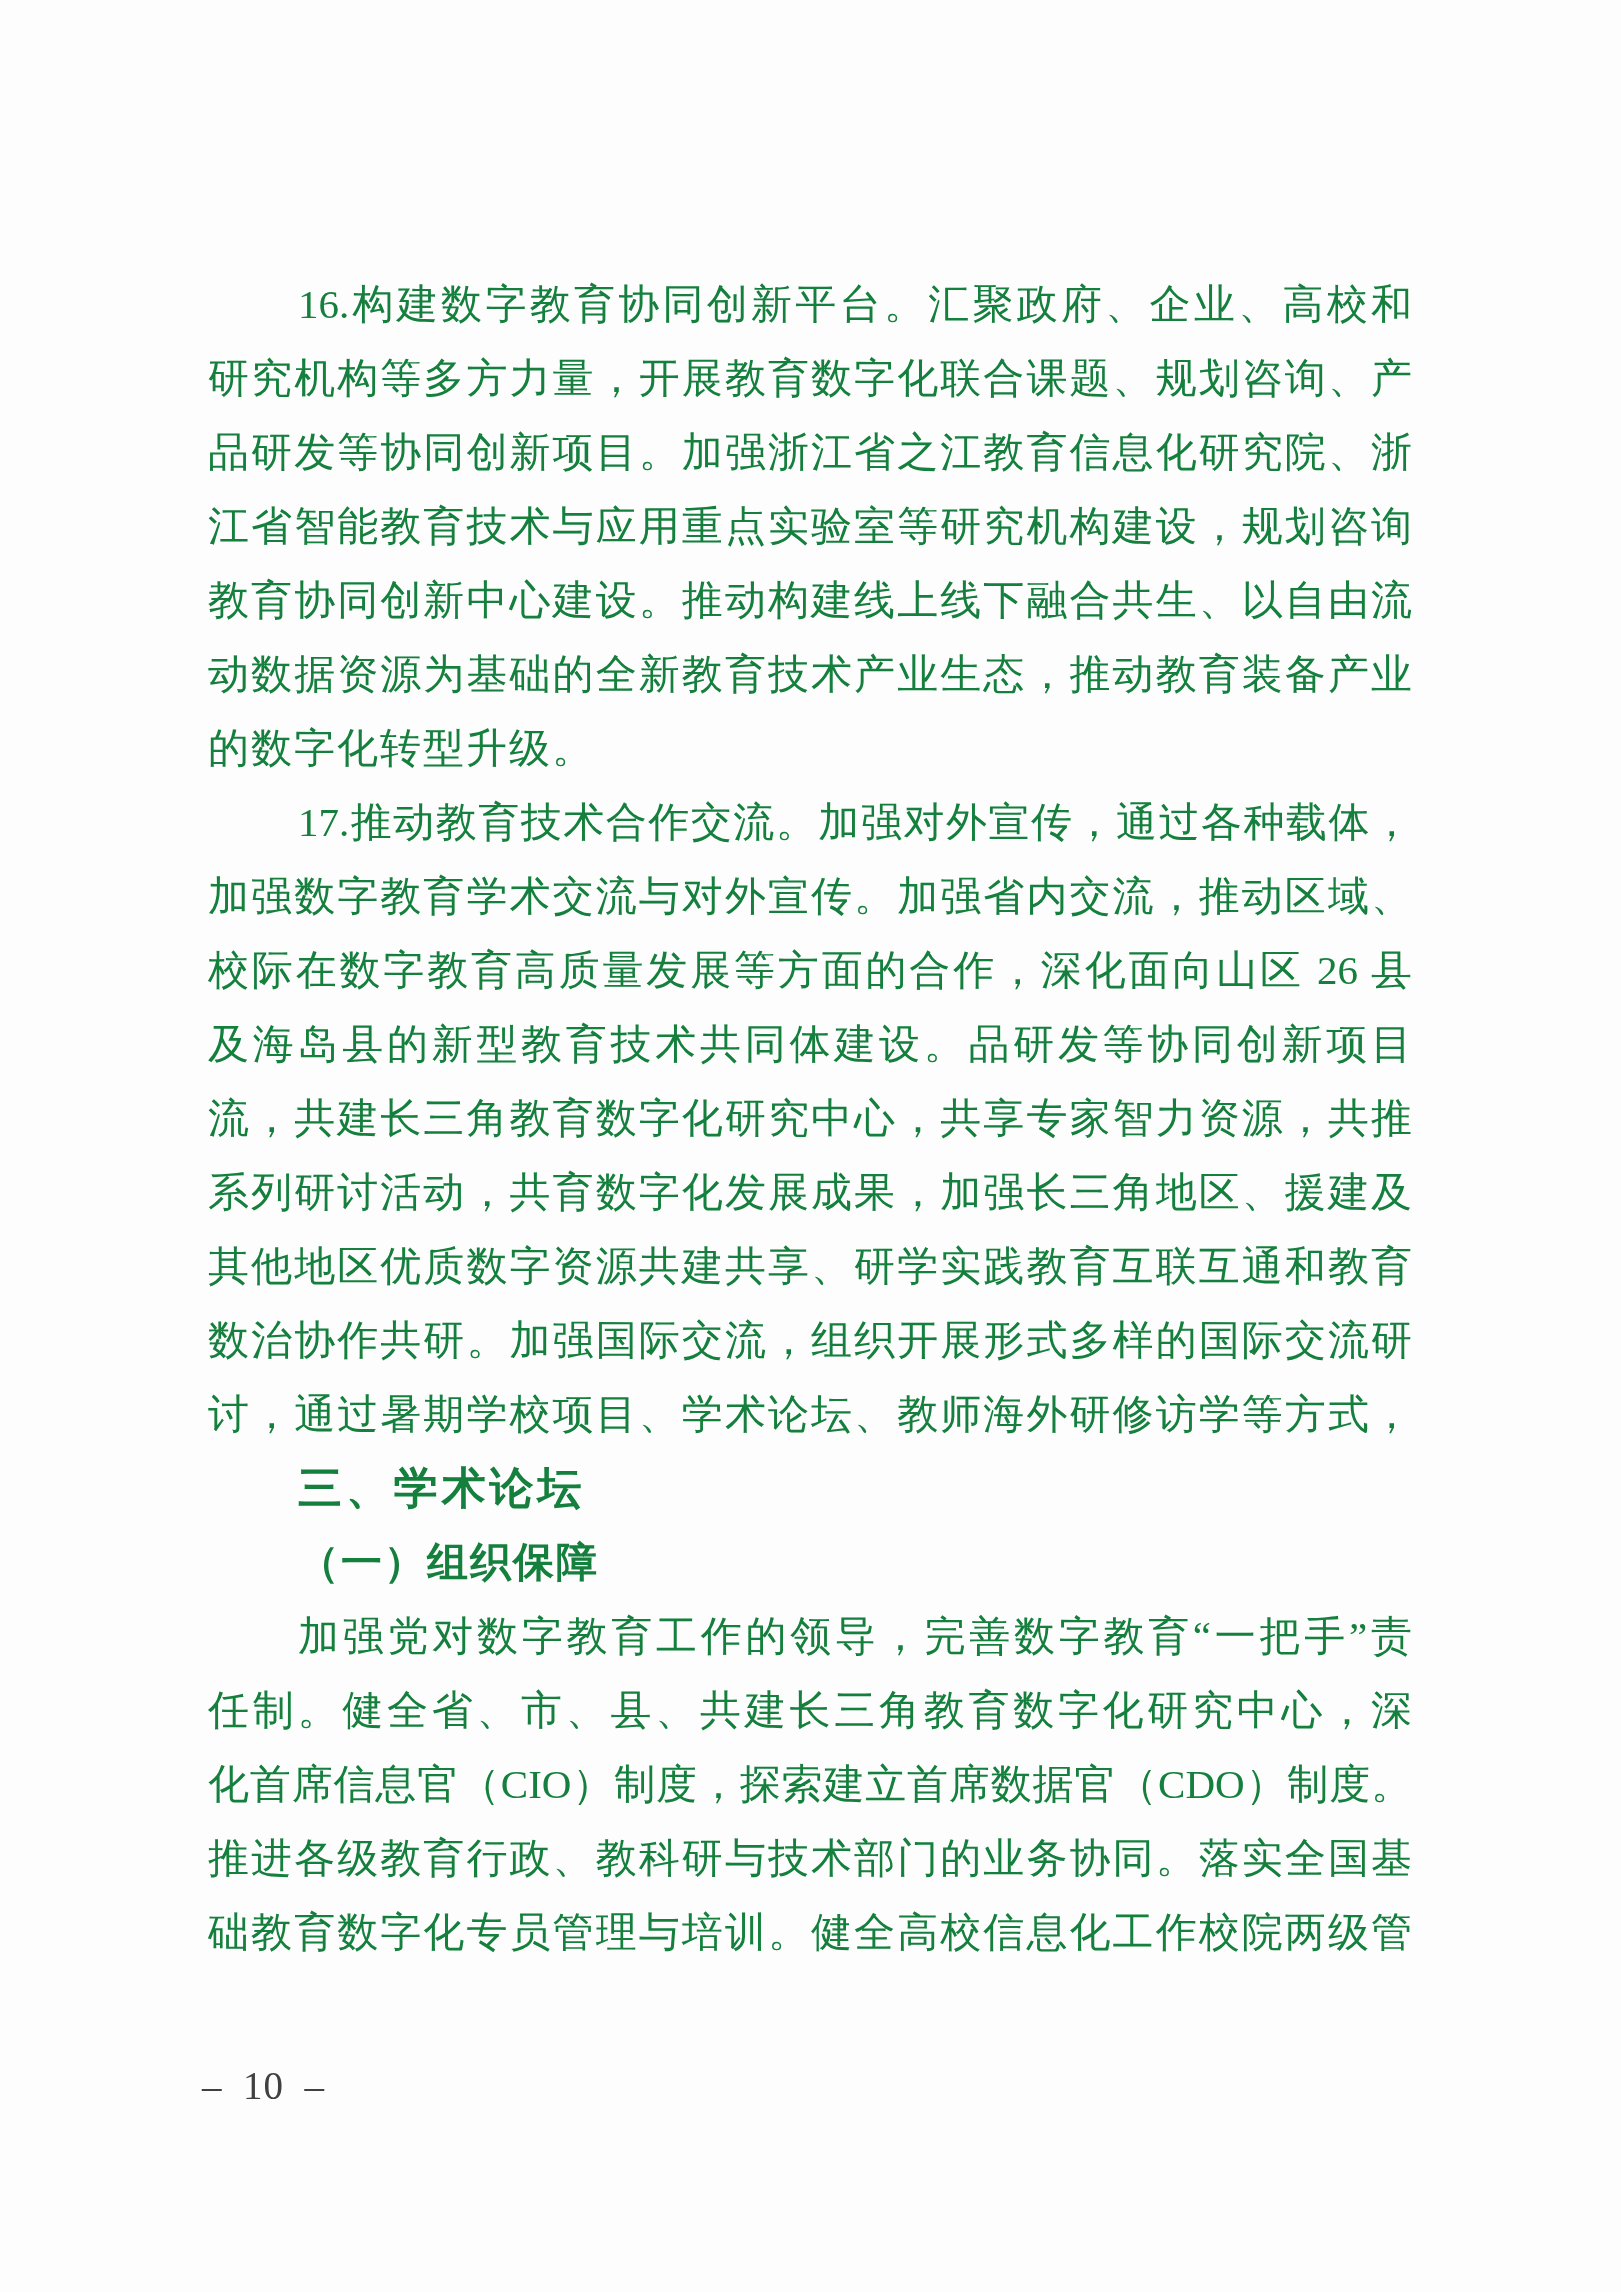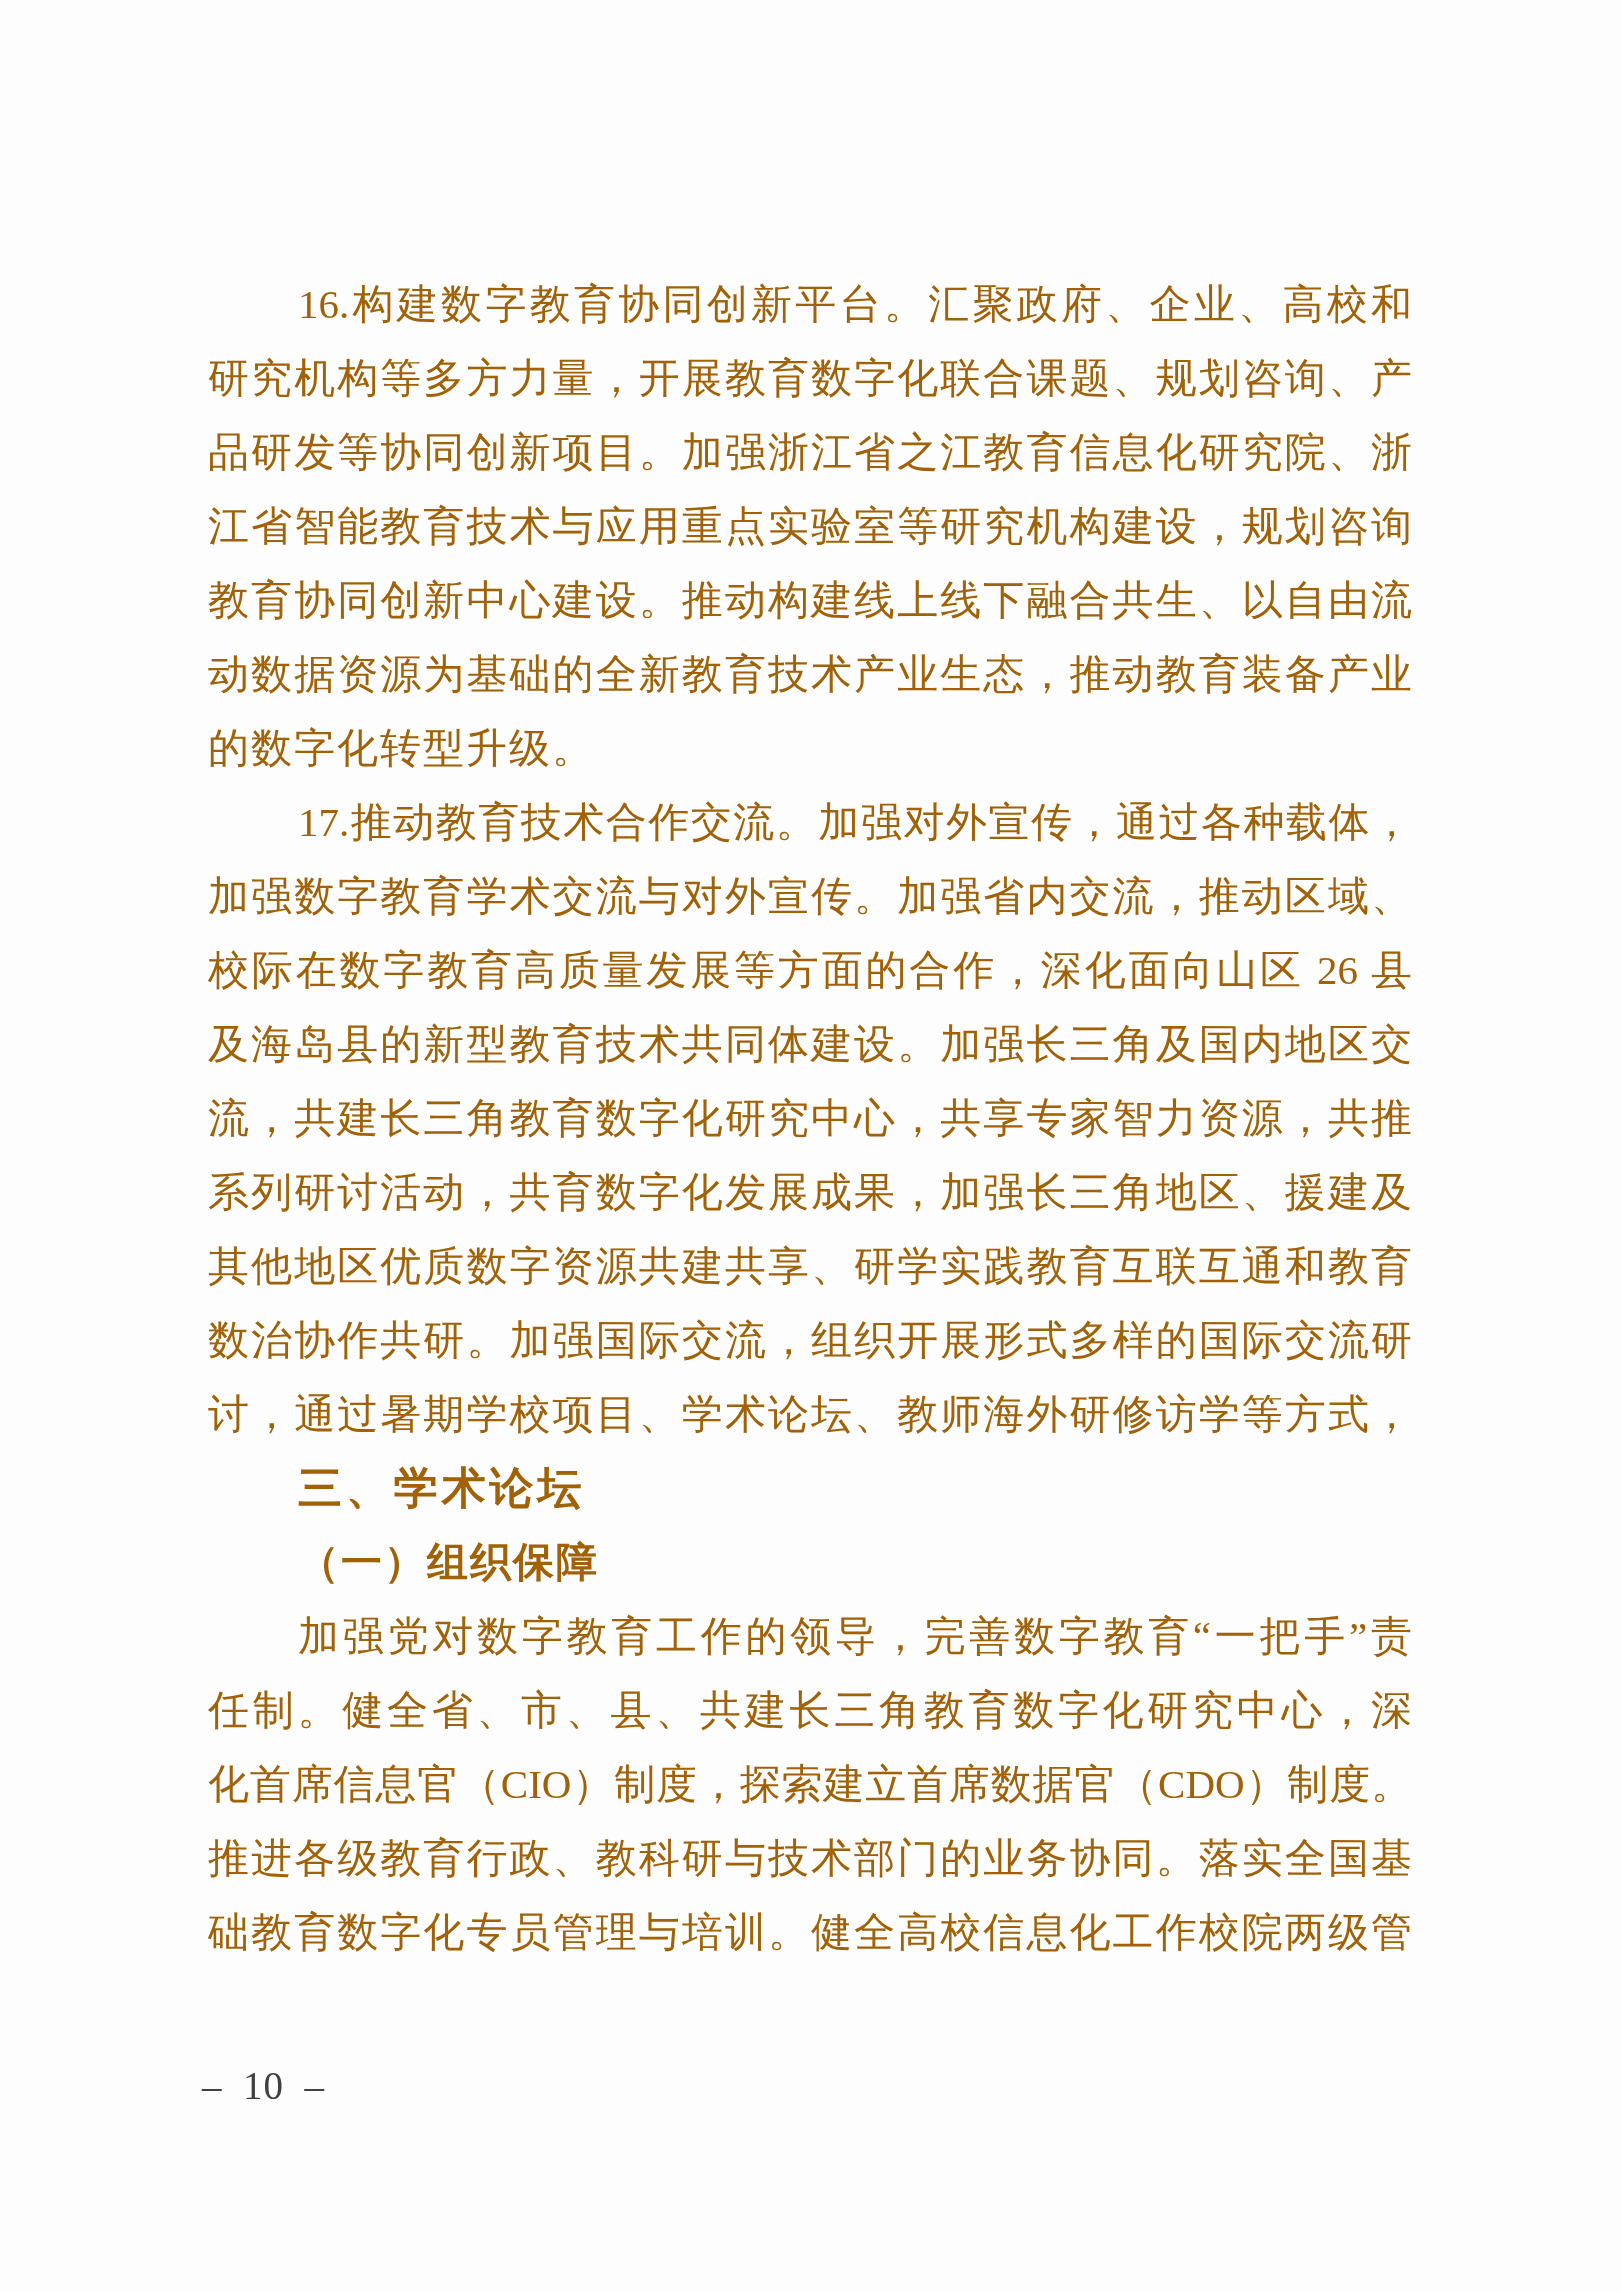--- a/index.html
+++ b/index.html
@@ -18,21 +18,21 @@
   .textblock {
     position: absolute;
     left: 208px;
     top: 267px;
     width: 1204px;
   }
   .line {
     height: 74px;
     line-height: 74px;
     font-size: 41px;
-    color: #a16207;
+    color: #15803d;
     font-family: "Liberation Serif", "DejaVu Serif", serif;
     white-space: nowrap;
   }
   .line.fill {
     white-space: normal;
     text-align: justify;
     text-align-last: justify;
     text-justify: inter-character;
   }
   .line.indent {
@@ -73,21 +73,21 @@
       <div class="line body fill indent">16.构建数字教育协同创新平台。汇聚政府、企业、高校和</div>
       <div class="line body fill">研究机构等多方力量，开展教育数字化联合课题、规划咨询、产</div>
       <div class="line body fill">品研发等协同创新项目。加强浙江省之江教育信息化研究院、浙</div>
       <div class="line body fill">江省智能教育技术与应用重点实验室等研究机构建设，规划咨询</div>
       <div class="line body fill">教育协同创新中心建设。推动构建线上线下融合共生、以自由流</div>
       <div class="line body fill">动数据资源为基础的全新教育技术产业生态，推动教育装备产业</div>
       <div class="line body">的数字化转型升级。</div>
       <div class="line body fill indent">17.推动教育技术合作交流。加强对外宣传，通过各种载体，</div>
       <div class="line body fill">加强数字教育学术交流与对外宣传。加强省内交流，推动区域、</div>
       <div class="line body fill">校际在数字教育高质量发展等方面的合作，深化面向山区 26 县</div>
-      <div class="line body fill">及海岛县的新型教育技术共同体建设。加强长三角及国内地区交</div>
+      <div class="line body fill">及海岛县的新型教育技术共同体建设。品研发等协同创新项目</div>
       <div class="line body fill">流，共建长三角教育数字化研究中心，共享专家智力资源，共推</div>
       <div class="line body fill">系列研讨活动，共育数字化发展成果，加强长三角地区、援建及</div>
       <div class="line body fill">其他地区优质数字资源共建共享、研学实践教育互联互通和教育</div>
       <div class="line body fill">数治协作共研。加强国际交流，组织开展形式多样的国际交流研</div>
       <div class="line body fill">讨，通过暑期学校项目、学术论坛、教师海外研修访学等方式，</div>
       <div class="line heading1 indent">三、学术论坛</div>
       <div class="line heading2 indent">（一）组织保障</div>
       <div class="line body fill indent">加强党对数字教育工作的领导，完善数字教育“一把手”责</div>
       <div class="line body fill">任制。健全省、市、县、共建长三角教育数字化研究中心，深</div>
       <div class="line body fill">化首席信息官（CIO）制度，探索建立首席数据官（CDO）制度。</div>

